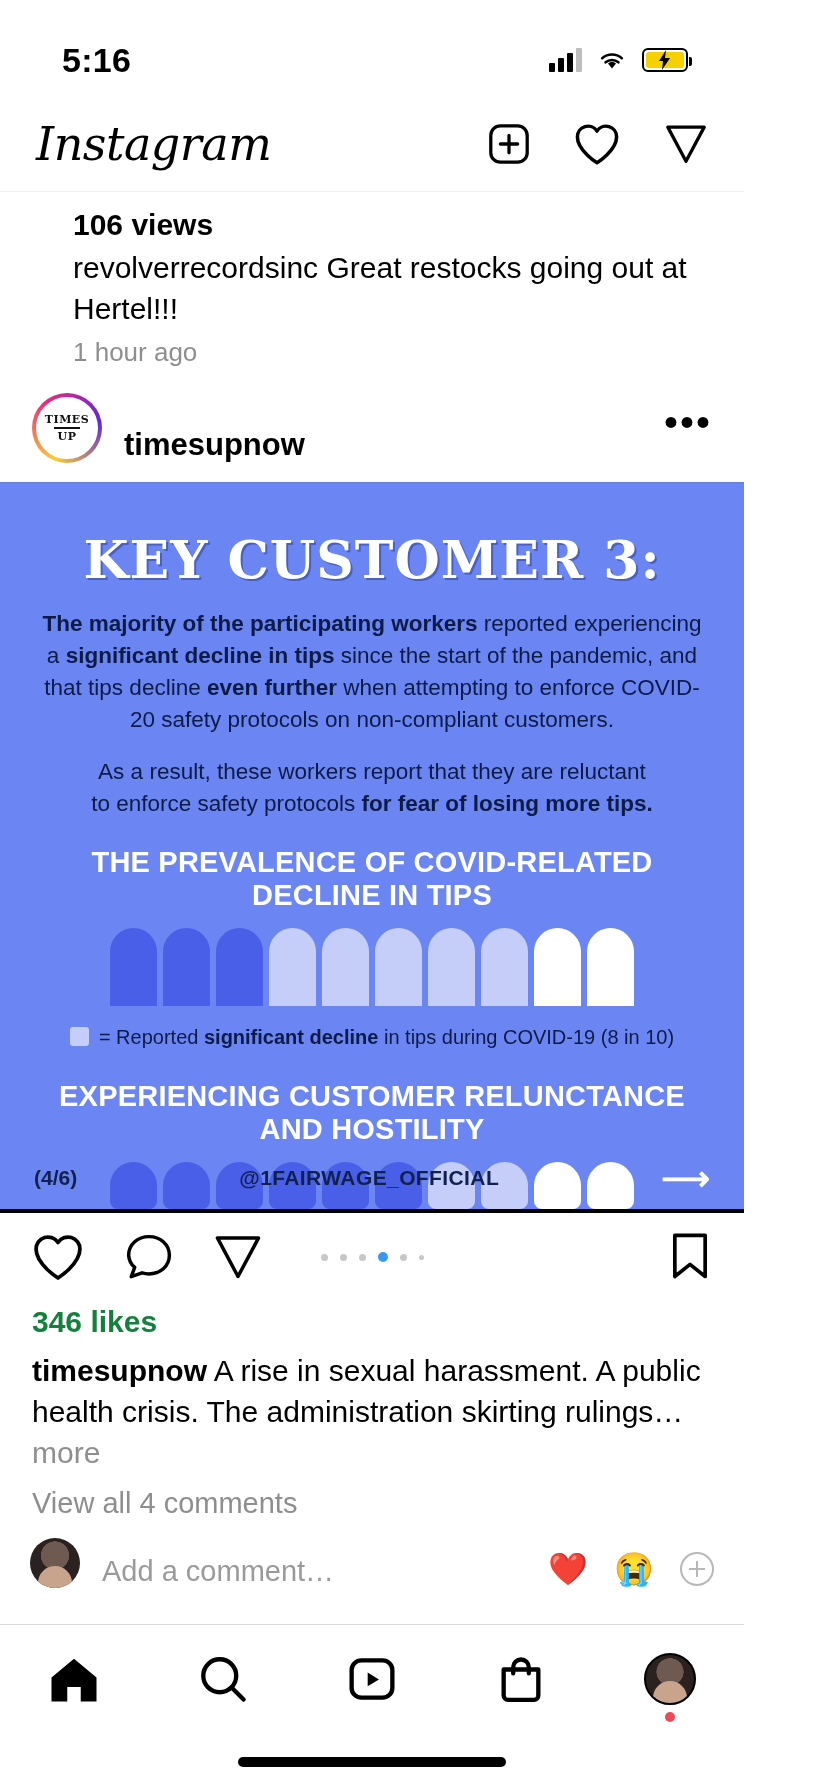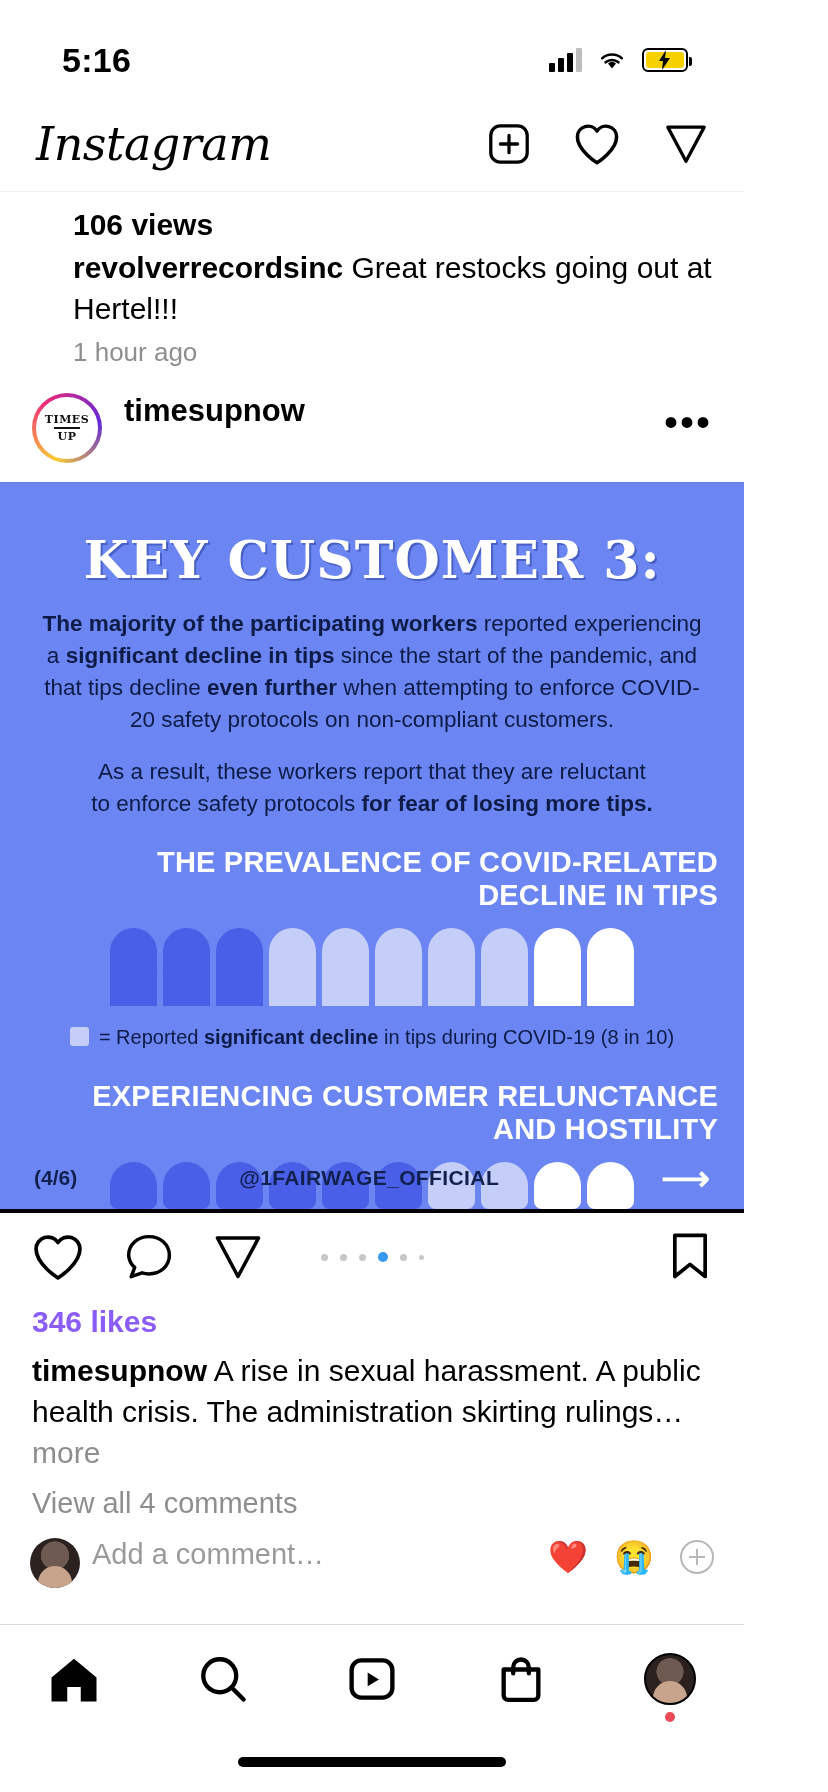--- a/index.html
+++ b/index.html
@@ -46,30 +46,30 @@
     font-family: "DejaVu Serif", serif;
     font-size: 46px; font-style: italic; font-weight: 400; color:#000;
     letter-spacing: -0.5px;
   }
   .appbar-actions { display:flex; align-items:center; gap: 40px; }
 
   
   .prev-post { padding: 6px 32px 0 32px; margin-left: 41px; }
   .views { font-size: 30px; font-weight: 700; color:#000; padding: 10px 0 6px 0; }
   .caption-prev { font-size: 30px; color:#000; line-height: 1.35; padding-bottom: 8px;}
-  .caption-prev b { font-weight: 700; }
+  .caption-prev b { font-weight: 400; }
   .timestamp { font-size: 26px; color:#8e8e8e; padding-bottom: 6px; }
 
   
   .post-head {
     height: 108px; flex:0 0 108px;
     display:flex; align-items:center; padding: 0 32px;
     justify-content: space-between;
   }
-  .post-head-left { display:flex; align-items:flex-start; gap: 22px; }
+  .post-head-left { display:flex; align-items:flex-end; gap: 22px; }
   .avatar-ring {
     width: 70px; height: 70px; border-radius: 50%;
     background: conic-gradient(from 200deg, #f9ce34, #ee2a7b, #6228d7, #f9ce34);
     display:flex; align-items:center; justify-content:center;
   }
   .avatar-inner {
     width: 62px; height: 62px; border-radius:50%; background:#fff;
     display:flex; align-items:center; justify-content:center; flex-direction:column;
     border: 2px solid #fff;
   }
@@ -94,21 +94,21 @@
     font-size: 52px; font-weight: 700; letter-spacing: 1px;
     padding-top: 46px; text-shadow: 2px 2px 0 rgba(30,50,140,.45);
   }
   .kf-p {
     text-align:center; font-size: 22.5px; line-height: 1.42; color:#0d1b46;
     padding: 18px 14px 0 14px;
   }
   .kf-p b { font-weight: 700; }
   .kf-p2 { padding-top: 20px; padding-left:60px; padding-right:60px;}
   .sec-title {
-    text-align:right; color:#fff; font-weight:700; font-size: 29px;
+    text-align:center; color:#fff; font-weight:700; font-size: 29px;
     letter-spacing:.2px; margin-top: 26px;
   }
   .people { display:flex; justify-content:center; align-items:flex-end; gap: 6px; margin-top: 16px; }
   .person { width: 47px; height: 78px; position:relative; }
   .person .head {
     position:absolute; top:0; left:0; width:47px; height:47px; border-radius: 24px 24px 8px 8px;
   }
   .person .body { position:absolute; top:22px; left:0; width:47px; height:56px; border-radius: 6px 6px 0 0; }
   .legend { margin-top: 14px; }
   .legend-row { display:flex; align-items:center; justify-content:center; gap: 10px; font-size: 20px; color:#0d1b46; line-height:1.7; }
@@ -131,28 +131,28 @@
   .dots-row {
     position:absolute; left:0; right:0; display:flex; justify-content:center; align-items:center; gap: 12px;
   }
   .pdot { width: 10px; height:10px; border-radius:50%; background:#c7c7c7; }
   .pdot.active { background:#3897f0; }
   .pdot.small { width: 7px; height:7px; }
   .pdot.tiny { width: 5px; height:5px; }
   .bookmark { margin-left:auto; }
 
   
-  .likes { font-size: 30px; font-weight:700; padding: 4px 40px 0 32px; color:#8b5cf6; }
+  .likes { font-size: 30px; font-weight:700; padding: 4px 40px 0 32px; color:#15803d; }
   .caption { font-size: 30px; line-height:1.36; padding: 12px 32px 0 32px; color:#000; }
   .caption b { font-weight:700; }
   .caption .more { color:#8e8e8e; }
   .comments-link { font-size: 29px; color:#8e8e8e; padding: 14px 32px 0 32px; }
 
   .addcomment {
-    display:flex; align-items:flex-start; padding: 18px 30px 16px 30px; gap: 12px;
+    display:flex; align-items:flex-end; padding: 18px 30px 16px 30px; gap: 22px;
   }
   .me-avatar {
     width: 50px; height:50px; border-radius:50%; flex:0 0 50px;
     background: radial-gradient(circle at 50% 35%, #6e5a50 0 34%, #2b2220 35% 100%);
     position:relative; overflow:hidden;
   }
   .me-avatar:after{
     content:""; position:absolute; bottom:0; left:50%; transform:translateX(-50%);
     width:34px; height:22px; border-radius: 18px 18px 0 0; background:#c9a48d;
   }

